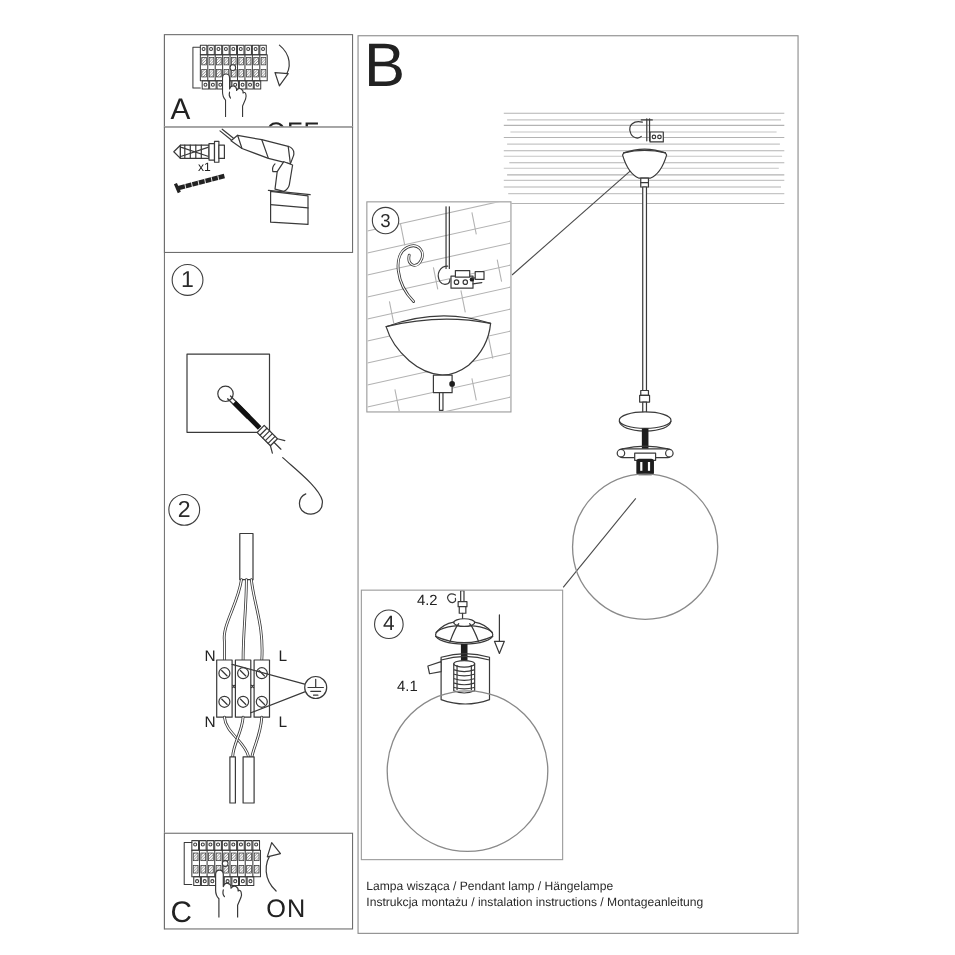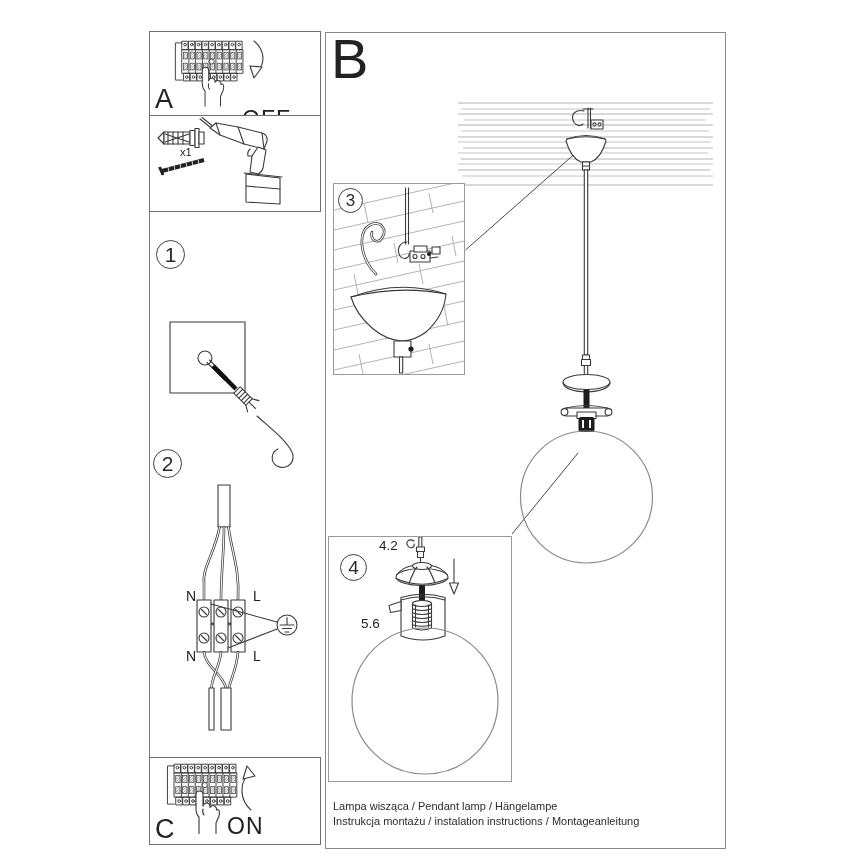--- a/index.html
+++ b/index.html
@@ -119,21 +119,21 @@
     <svg width="172" height="85" viewBox="0 0 172 85">
       <use href="#sym-breaker" x="22" y="6" width="76" height="47"></use>
       <use href="#sym-hand" x="45" y="30" width="31" height="47"></use>
       <path class="s" d="M104,9 C114,17 116,30 108,39"></path>
       <polygon class="sw" points="112,35 104,46 100,34"></polygon>
     </svg>
     <div class="abs lbl" style="left:5px;top:52px;font-size:27px;">A</div>
     <div class="abs lbl" style="left:92px;top:53px;font-size:23px;letter-spacing:1px;margin-top:21px;">OFF</div>
   </div>
 
-  <div class="abs box" style="left:149px;top:115px;width:172px;height:97px;">
+  <div class="abs box" style="left:149px;top:115px;width:172px;height:115px;">
     <svg width="169" height="94" viewBox="0 0 169 94">
       <g>
         <polygon class="sw" points="8,22 14,16 14,28"></polygon>
         <rect class="sw" x="14" y="16" width="26" height="12"></rect>
         <g class="s" stroke-width="0.8">
           <line x1="18" y1="16" x2="18" y2="28"></line>
             <line x1="23" y1="16" x2="23" y2="28"></line>
           <line x1="28" y1="16" x2="28" y2="28"></line>
             <line x1="33" y1="16" x2="33" y2="28"></line>
           <line x1="15" y1="18" x2="39" y2="26"></line>
@@ -249,21 +249,21 @@
   <div class="abs lbl" style="left:249px;top:648px;width:16px;text-align:center;font-size:14px;">L</div>
 
   <div class="abs box" style="left:149px;top:757px;width:172px;height:88px;">
     <svg width="169" height="85" viewBox="0 0 169 85">
       <use href="#sym-breaker" x="14" y="4" width="78" height="46"></use>
       <use href="#sym-hand" x="38" y="26" width="34" height="54"></use>
       <path class="s" d="M101,52 C90,42 89,27 98,16"></path>
       <polygon class="sw" points="93,21 97,8 105,18"></polygon>
     </svg>
     <div class="abs lbl" style="left:5px;top:56px;font-size:27px;">C</div>
-    <div class="abs lbl" style="left:77px;top:55px;font-size:23px;letter-spacing:1px;text-align:center;">ON</div>
+    <div class="abs lbl" style="left:92px;top:55px;font-size:23px;letter-spacing:1px;text-align:center;">ON</div>
   </div>
 
   <div class="abs panel" style="left:325px;top:32px;width:401px;height:817px;"></div>
   <div class="abs lbl" style="left:331px;top:26px;font-size:56px;">B</div>
 
   <svg class="abs" style="left:325px;top:32px;" width="400" height="816" viewBox="0 0 400 816">
     <g>
       <line class="lt" x1="133" y1="71" x2="388" y2="71"></line>
       <line class="lt2" x1="136" y1="77" x2="385" y2="77"></line>
       <line class="lt" x1="133" y1="82" x2="388" y2="82"></line>
@@ -395,20 +395,20 @@
         <line class="s" x1="86.5" y1="68" x2="86.5" y2="90"></line>
         <line class="s" x1="99.5" y1="68" x2="99.5" y2="90"></line>
       </g>
       <circle class="glb" cx="96" cy="164" r="73"></circle>
     </svg>
   </div>
   <div class="abs cnum" style="left:340px;top:554px;width:27px;height:27px;font-size:19px;">
     <span>4</span>
   </div>
   <div class="abs lbl" style="left:379px;top:538px;font-size:13.5px;text-align:center;">4.2</div>
-  <div class="abs lbl" style="left:361px;top:616px;font-size:13.5px;">5.6</div>
+  <div class="abs lbl" style="left:361px;top:616px;font-size:13.5px;">4.1</div>
 
   <div class="abs" style="left:333px;top:799px;font-size:11px;line-height:15px;color:#2b2b2b;">
     <div>Lampa wisząca / Pendant lamp / Hängelampe</div>
     <div>Instrukcja montażu / instalation instructions / Montageanleitung</div>
   </div>
 
 </div>
 
 </body></html>

